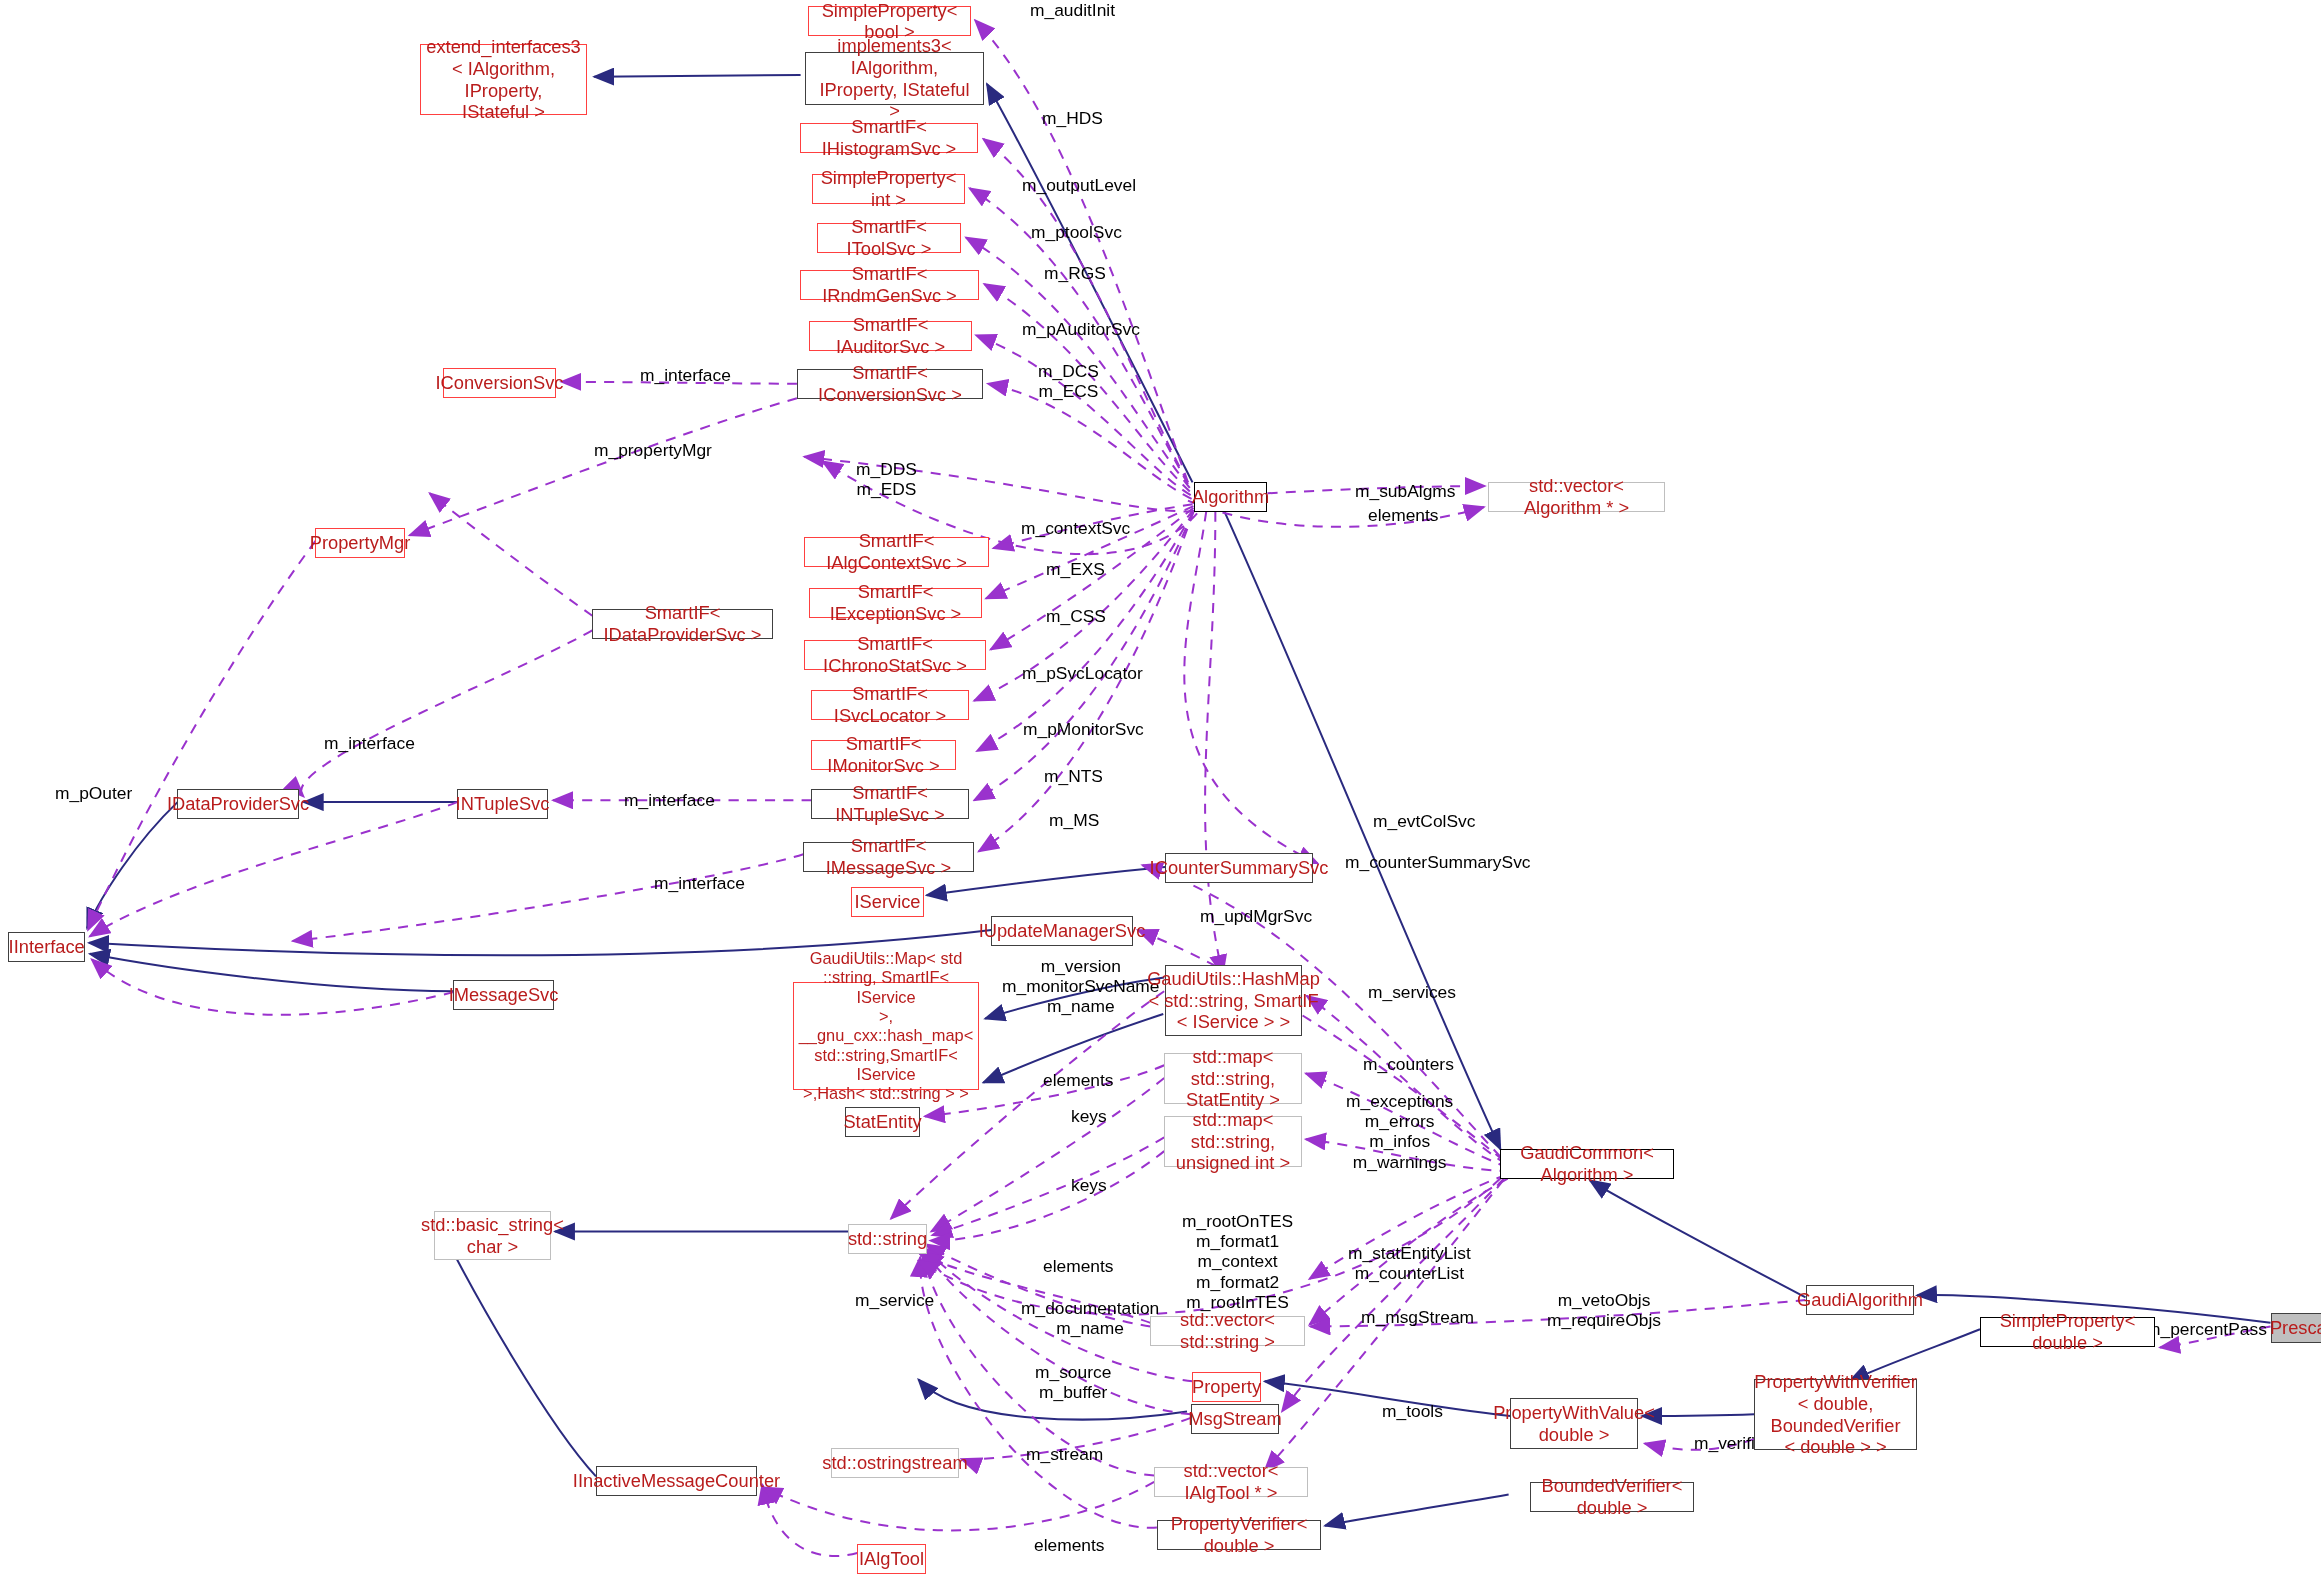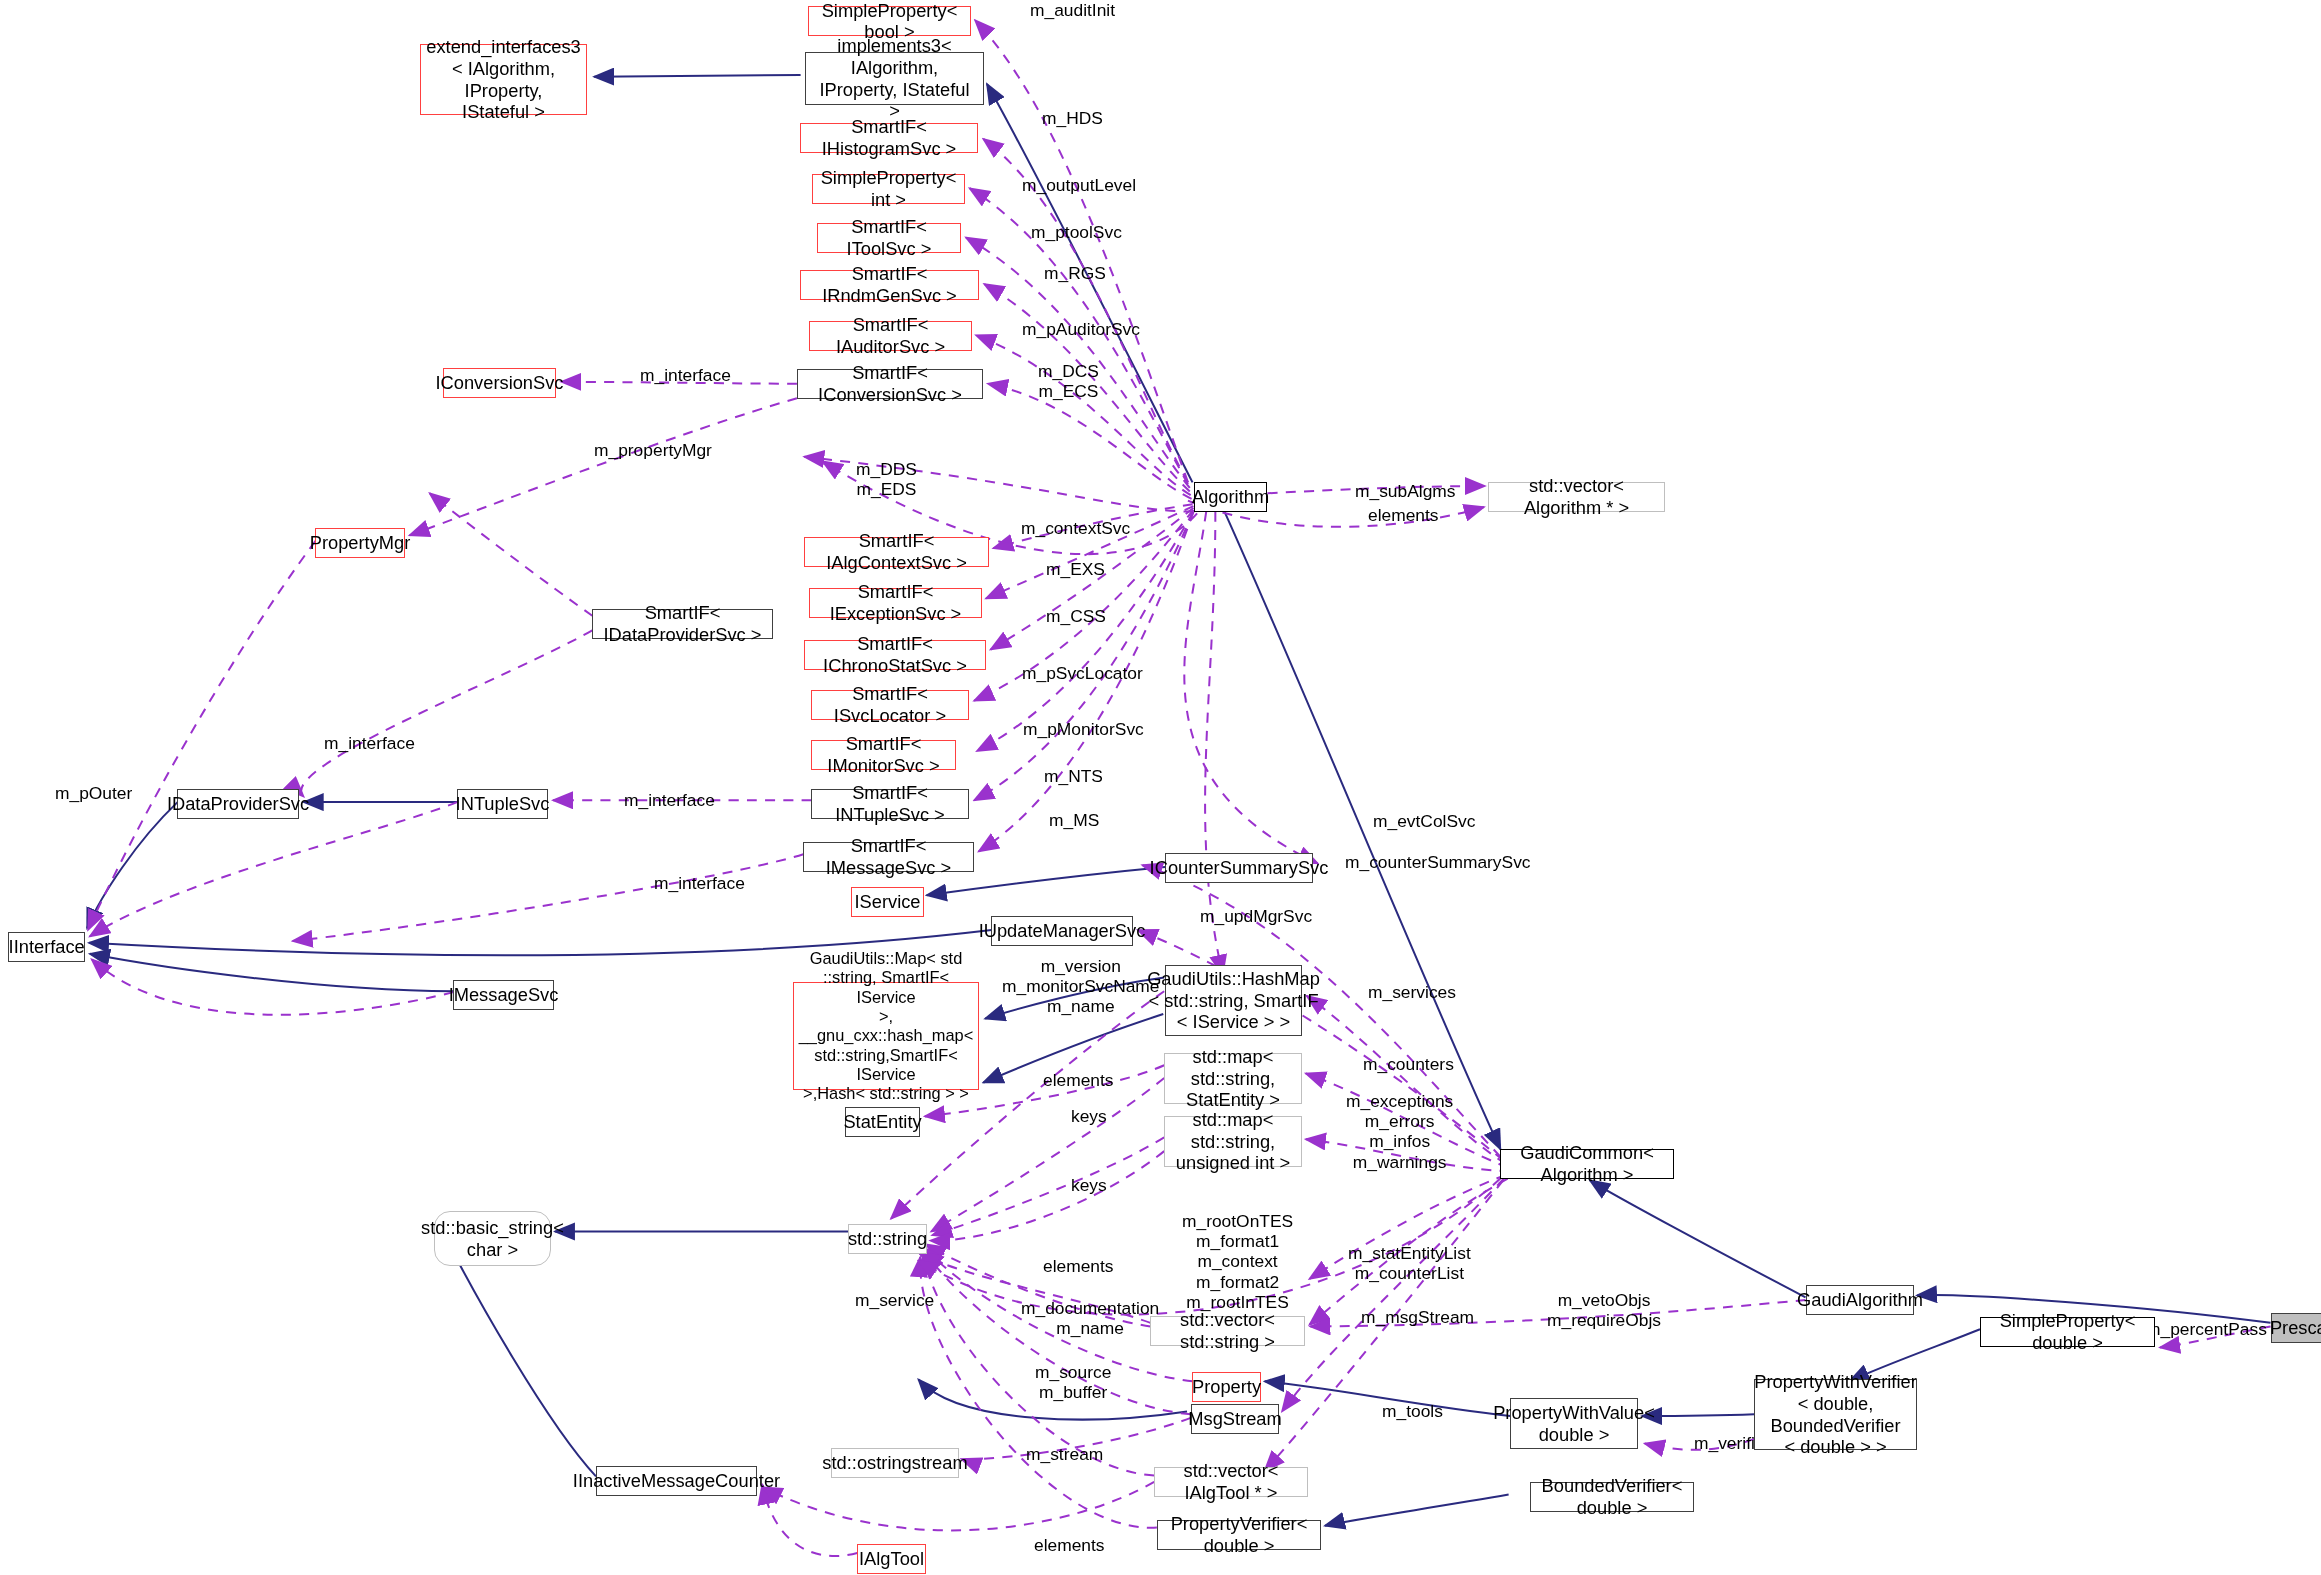--- a/index.html
+++ b/index.html
@@ -26,21 +26,21 @@
   .node {
     position: absolute;
     box-sizing: border-box;
     display: flex;
     align-items: center;
     justify-content: center;
     text-align: center;
     background: #ffffff;
     font-size: 18.3px;
     line-height: 1.18;
-    color: #000000;
+    color: #b91c1c;
     padding: 1.8px 6.4px;
     white-space: pre-line;
     z-index: 5;
   }
   
   .node.red      { border: 1.8px solid #ff4040; }
   .node.dark     { border: 1.8px solid #404040; }
   .node.light    { border: 0.9px solid #bfbfbf; }
   .node.plain    { border: 0.9px solid #000000; }
   .node.current  { border: 1.8px solid #404040; background: #bfbfbf; }
@@ -193,21 +193,21 @@
 ::string, SmartIF&lt; IService
 &gt;, __gnu_cxx::hash_map&lt;
 std::string,SmartIF&lt; IService
 &gt;,Hash&lt; std::string &gt; &gt; &gt;</div>
   <div class="node light" style="left:1164px;top:1053px;width:138px;height:51px;">std::map&lt; std::string,
 StatEntity &gt;</div>
   <div class="node dark" style="left:845px;top:1107px;width:75px;height:30px;">StatEntity</div>
   <div class="node light" style="left:1164px;top:1116px;width:138px;height:51px;">std::map&lt; std::string,
 unsigned int &gt;</div>
   <div class="node plain" style="left:1500px;top:1149px;width:174px;height:30px;">GaudiCommon&lt; Algorithm &gt;</div>
-  <div class="node light" style="left:434px;top:1211px;width:117px;height:55px;border-radius:16px;">std::basic_string&lt;
+  <div class="node light" style="left:434px;top:1211px;width:117px;height:49px;">std::basic_string&lt;
 char &gt;</div>
   <div class="node light" style="left:848px;top:1224px;width:79px;height:30px;">std::string</div>
   <div class="node dark" style="left:1806px;top:1285px;width:108px;height:30px;">GaudiAlgorithm</div>
   <div class="node current" style="left:2271px;top:1313px;width:75px;height:30px;">Prescaler</div>
   <div class="node plain" style="left:1980px;top:1317px;width:175px;height:30px;">SimpleProperty&lt; double &gt;</div>
   <div class="node light" style="left:1150px;top:1316px;width:155px;height:30px;">std::vector&lt; std::string &gt;</div>
   <div class="node red" style="left:1192px;top:1372px;width:69px;height:30px;">Property</div>
   <div class="node dark" style="left:1510px;top:1398px;width:128px;height:51px;">PropertyWithValue&lt;
 double &gt;</div>
   <div class="node dark" style="left:1754px;top:1379px;width:163px;height:71px;">PropertyWithVerifier

